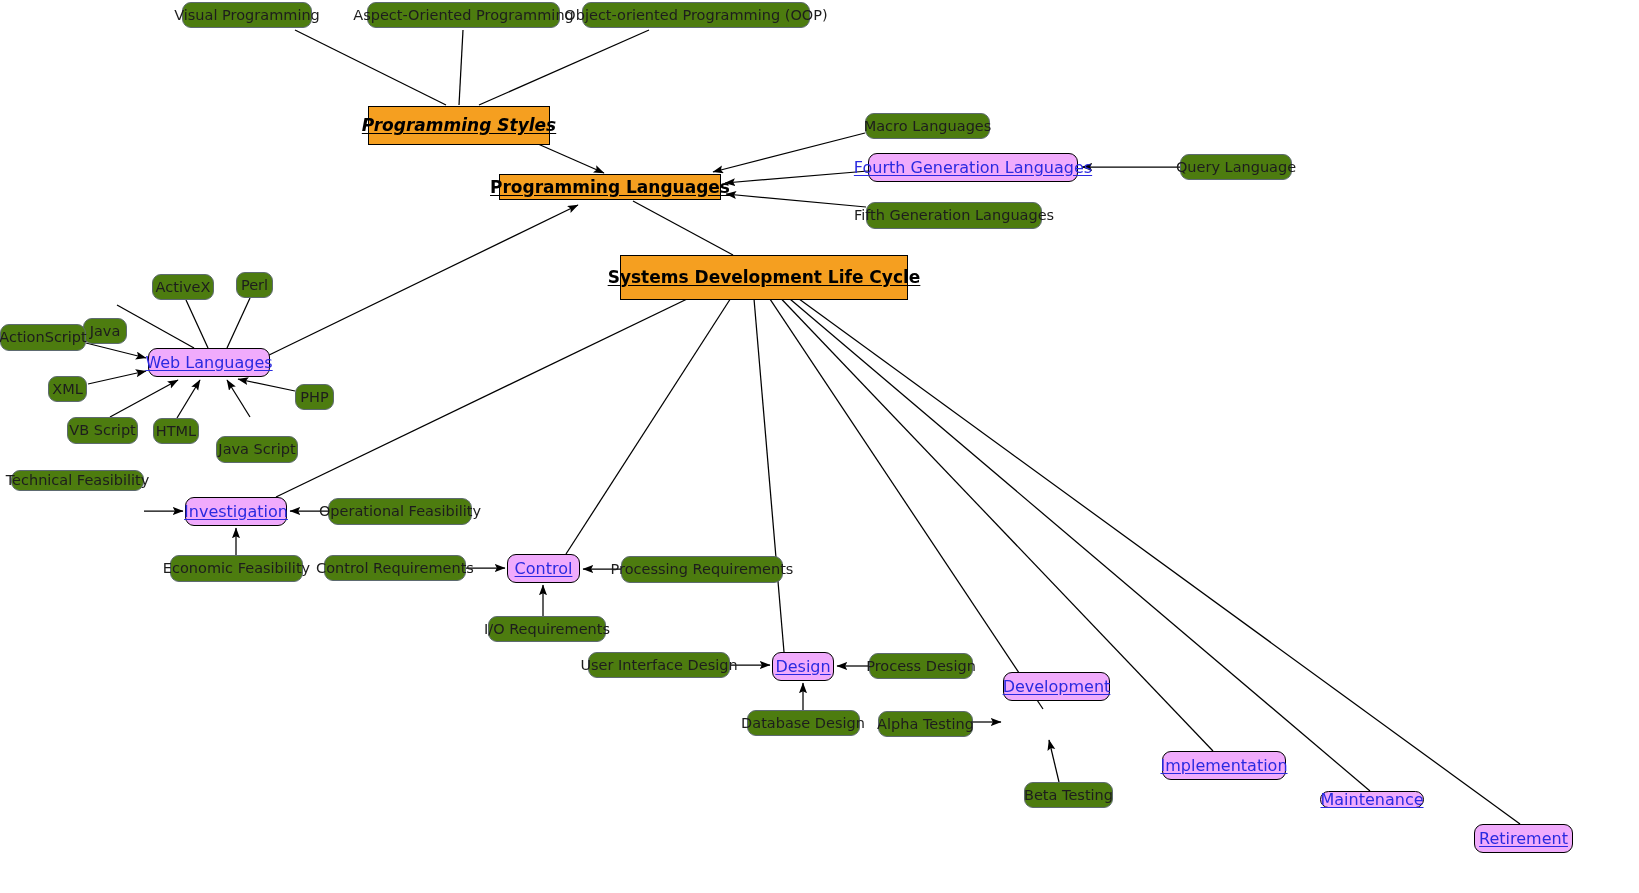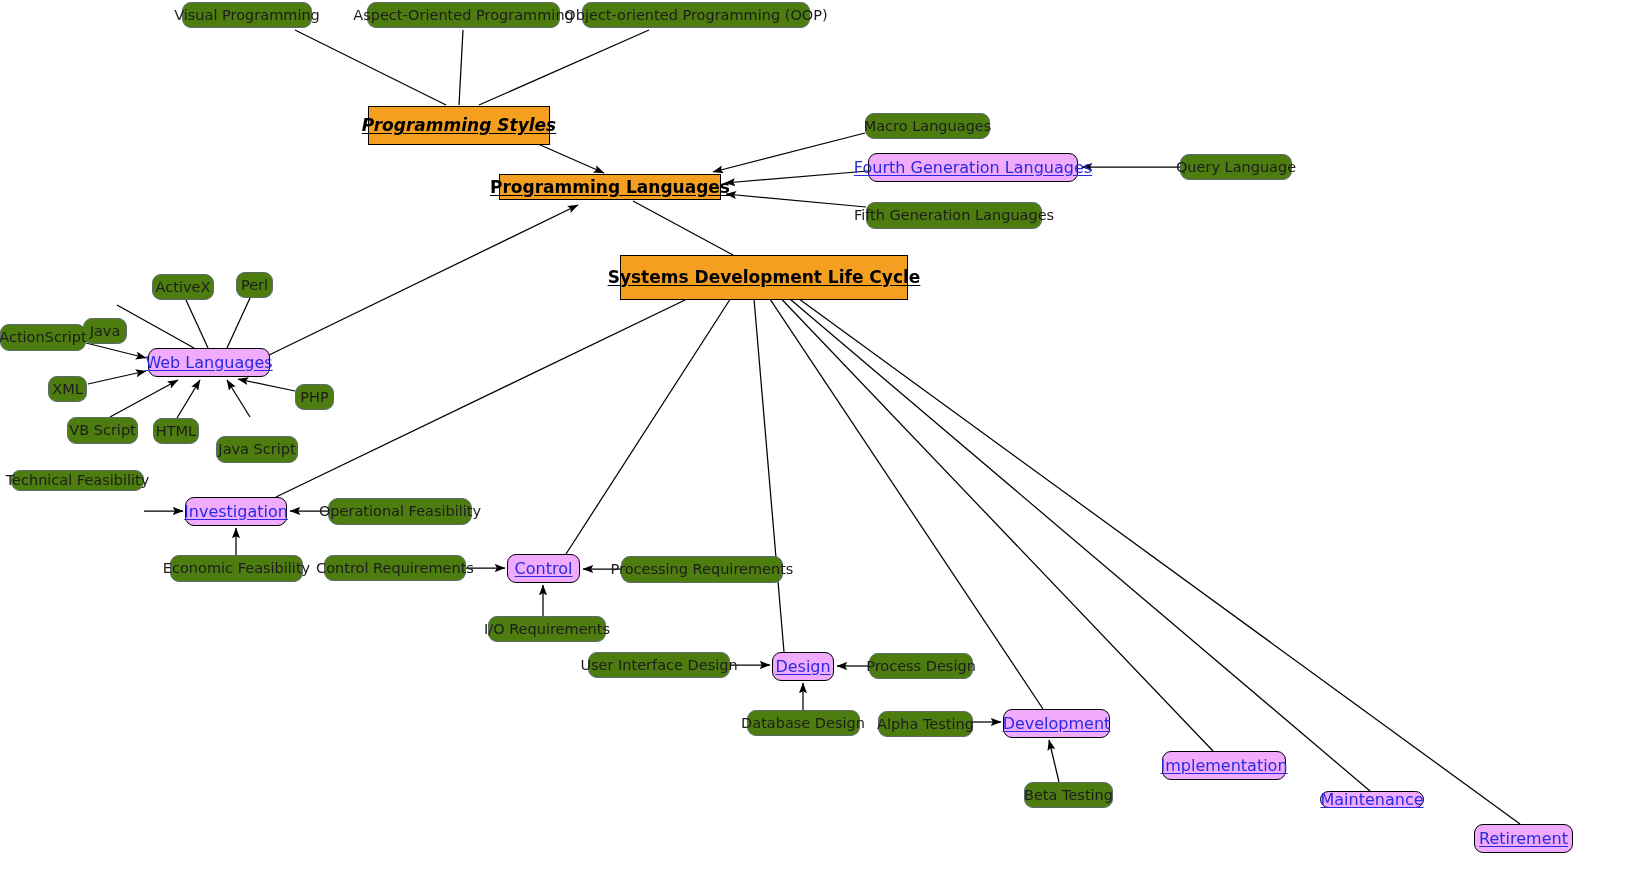--- a/index.html
+++ b/index.html
@@ -201,21 +201,21 @@
       </div>
       <div class="node leaf" style="left: 869px; top: 653px; width: 104px; height: 26px;">
         <span class="lbl">Process Design</span>
       </div>
       <div class="node leaf" style="left: 747px; top: 710px; width: 113px; height: 26px; padding-left: 8px;">
         <span class="lbl">Database Design</span>
       </div>
       <div class="node leaf" style="left: 878px; top: 711px; width: 95px; height: 26px;">
         <span class="lbl">Alpha Testing</span>
       </div>
-      <div class="node link" style="left: 1003px; top: 709px; width: 107px; height: 29px;">
+      <div class="node link" style="left: 1003px; top: 672px; width: 107px; height: 29px;">
         <span class="lbl">Development</span>
       </div>
       <div class="node leaf" style="left: 1024px; top: 782px; width: 89px; height: 26px;">
         <span class="lbl">Beta Testing</span>
       </div>
       <div class="node link" style="left: 1162px; top: 751px; width: 124px; height: 29px;">
         <span class="lbl">Implementation</span>
       </div>
       <div class="node link" style="left: 1320px; top: 791px; width: 104px; height: 17px;">
         <span class="lbl">Maintenance</span>

